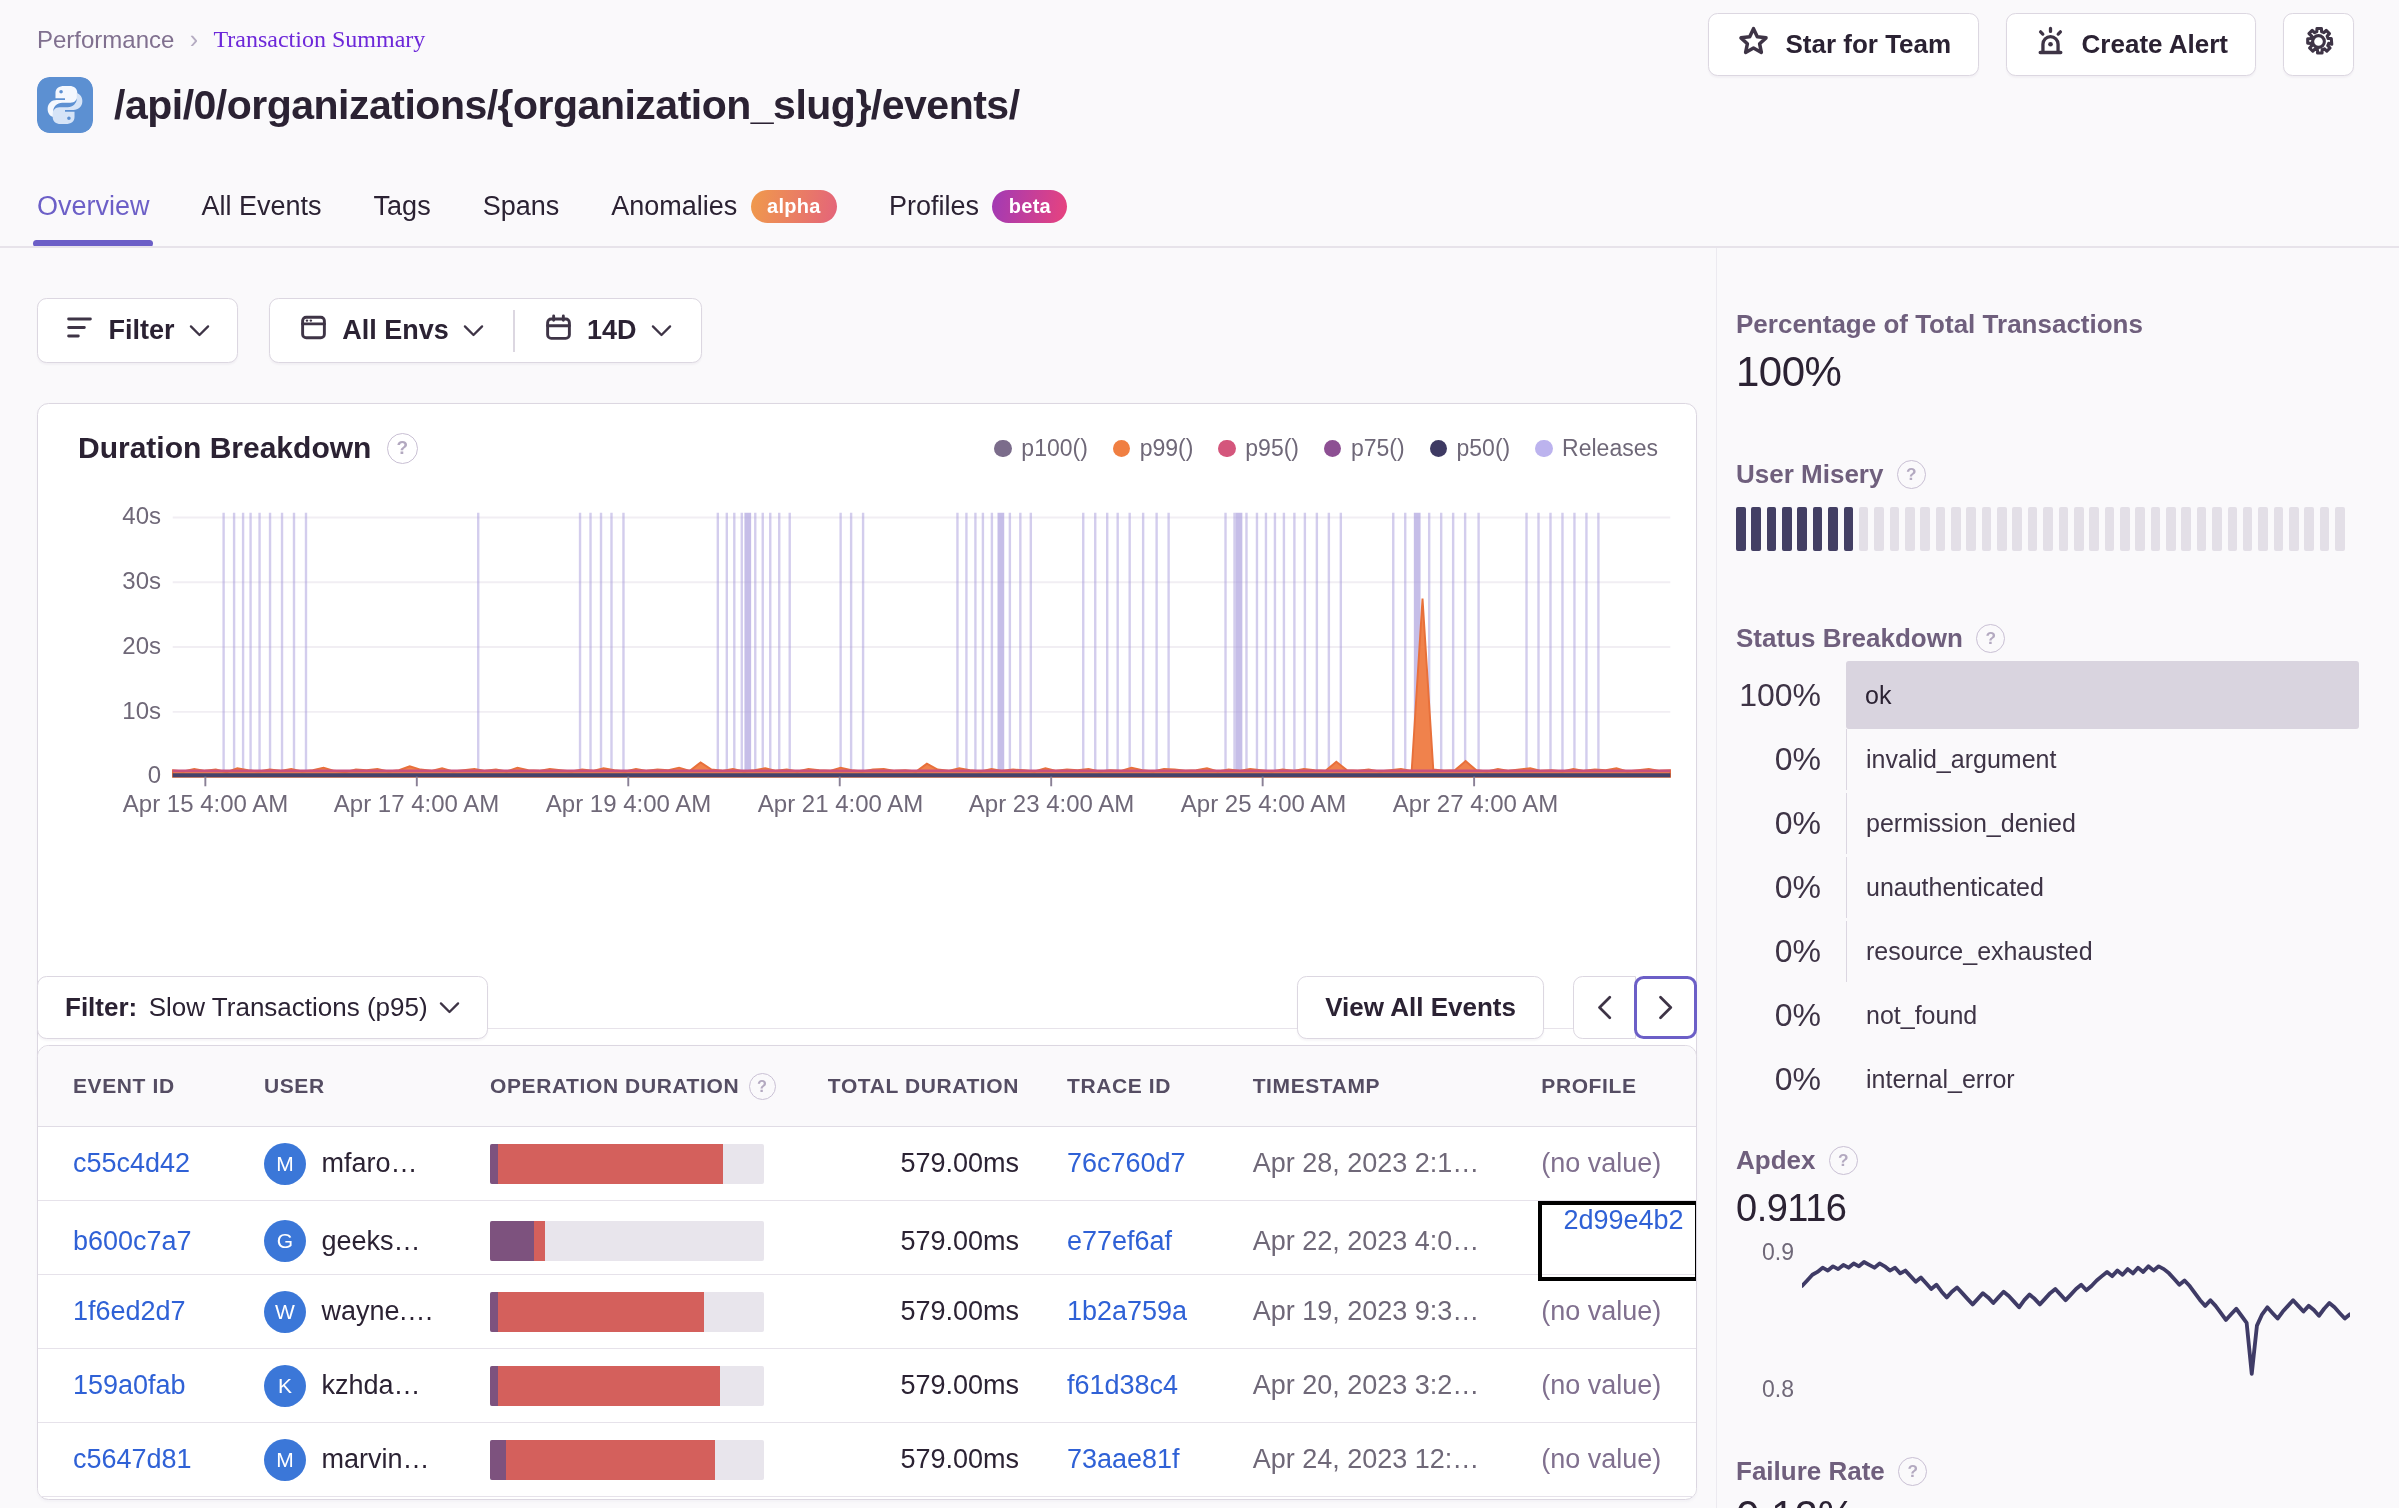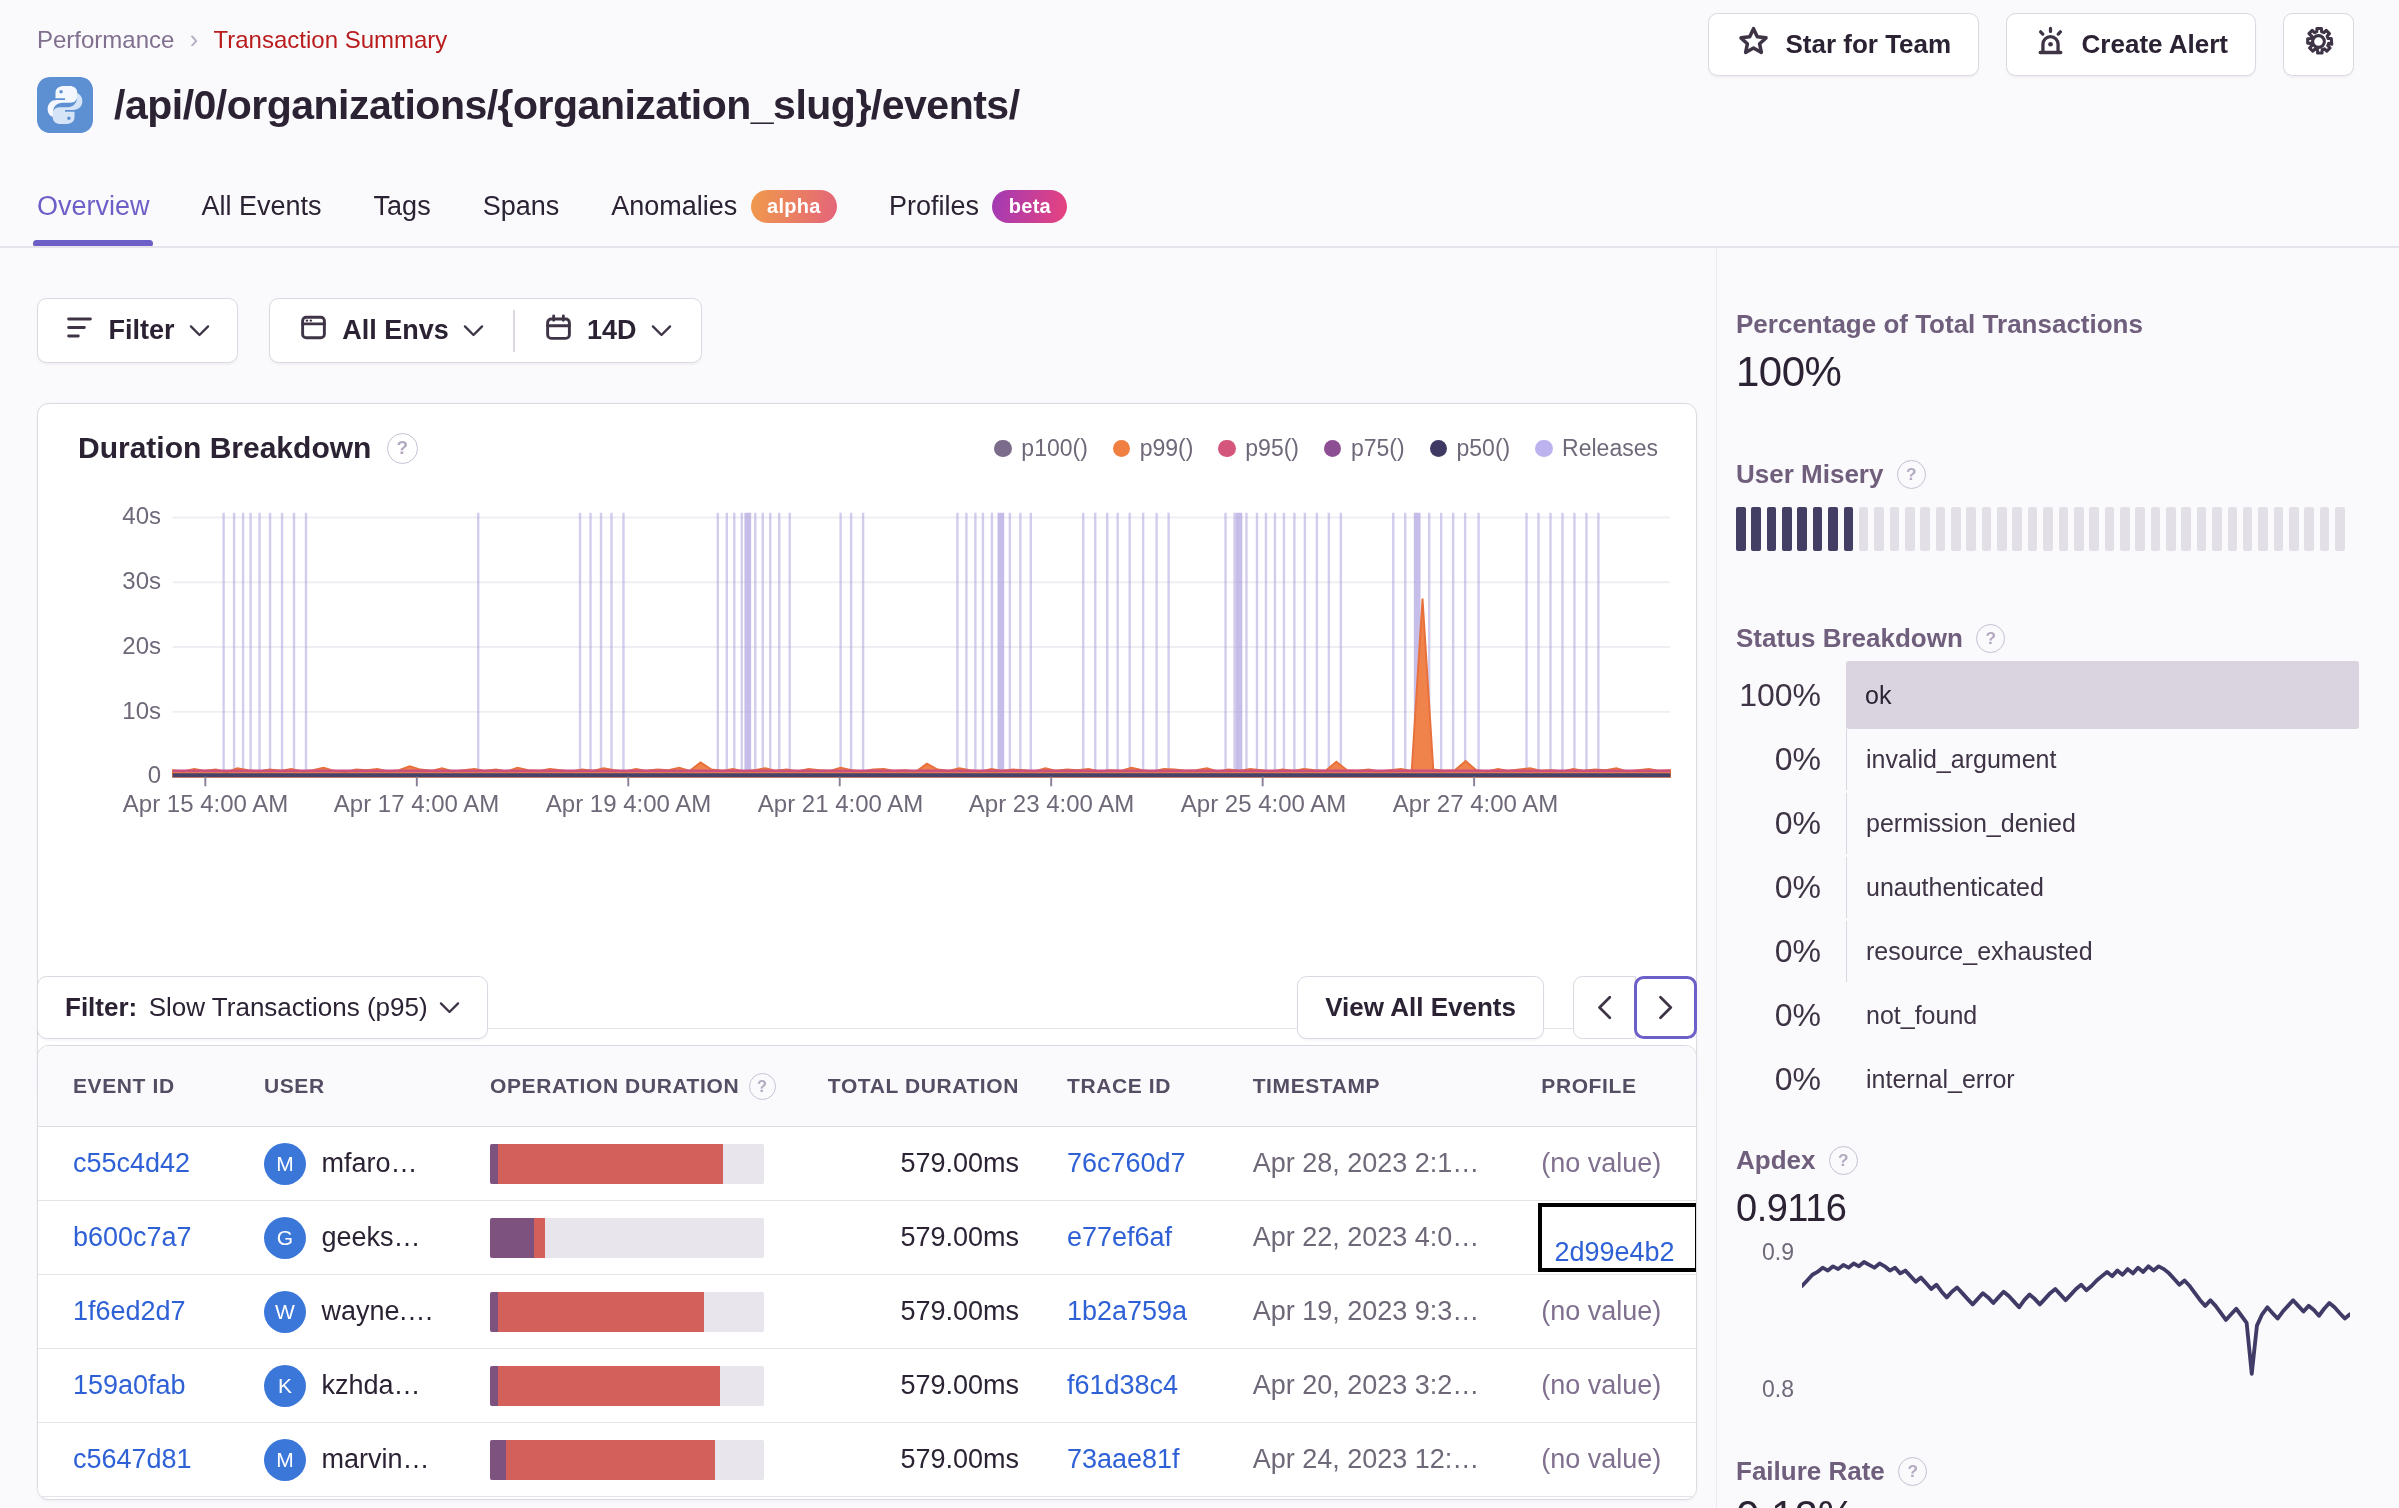--- a/index.html
+++ b/index.html
@@ -4,21 +4,21 @@
 <style>
   * { margin:0; padding:0; box-sizing:border-box; }
   html,body { width:2400px; height:1508px; overflow:hidden; }
   body { font-family:"Liberation Sans", sans-serif; background:#faf9fb; color:#2b2233; position:relative; }
   #root { position:absolute; inset:0; }
 
   
   .breadcrumb { position:absolute; left:37px; top:25px; font-size:24px; display:flex; gap:15.4px; align-items:center; }
   .breadcrumb .bc-perf { color:#80708f; cursor:pointer; }
   .breadcrumb .bc-sep { color:#b5acc2; font-size:25px; }
-  .breadcrumb .bc-cur { color:#b91c1c; }
+  .breadcrumb .bc-cur { color:#6d28d9;font-family:Liberation Serif, serif; }
 
   .top-actions { position:absolute; top:13.4px; right:46px; display:flex; gap:27px; }
   .btn { background:#fff; border:1.4px solid #dcd7e1; border-radius:9.6px; height:63px;
          display:inline-flex; align-items:center; gap:14.4px; padding:0 27px; font-size:26px;
          font-weight:bold; color:#2b2233; cursor:pointer; box-shadow:0 1.9px 1.9px rgba(45,0,85,0.04); }
   .btn.icon-only { width:71px; justify-content:center; padding:0; }
   .btn svg { flex:0 0 auto; }
 
   .title-row { position:absolute; left:37px; top:77px; display:flex; align-items:center; gap:21px; }
   .platform-icon { width:56px; height:56px; border-radius:12.5px; overflow:hidden; }
@@ -79,21 +79,21 @@
   .c1 { padding-left:35px; } .c4 { text-align:right; padding-right:19px; } .c5 { padding-left:29px; } .c6 { padding-left:7.7px; } .c7 { padding-left:17.3px; }
   .th-op { display:flex; align-items:center; gap:9.6px; }
   .th-op .help-icon { width:27px; height:27px; font-size:16.3px; }
   a.link { color:#2f61d6; text-decoration:none; cursor:pointer; }
   .user-cell { display:flex; align-items:center; gap:15.4px; }
   .avatar { width:42px; height:42px; border-radius:50%; background:#3b77d8; color:#fff; font-size:21px; display:flex; align-items:center; justify-content:center; }
   .op-track { width:274px; height:40px; background:#e8e5ec; border-radius:1.9px; display:flex; overflow:hidden; }
   .op-seg { height:100%; }
   .muted { color:#80708f; }
   .ts { color:#6f6878; }
-  .focus-box { border:4.8px solid #000; height:69px; width:161px; display:flex; align-items:flex-end; padding-left:13px; margin-left:-3.8px; }
+  .focus-box { border:4.8px solid #000; height:80px; width:161px; display:flex; align-items:flex-start; padding-left:22px; margin-left:-3.8px; }
 
   
   .side-h { position:absolute; left:1736px; font-size:26px; font-weight:bold; color:#6f5f7d; display:flex; align-items:center; gap:13.4px; }
   .side-h .help-icon { width:29px; height:29px; font-size:17.3px; }
   .big-val { position:absolute; left:1736px; font-size:42px; color:#2b2233; letter-spacing:-0.5px; }
   #misery-bar { position:absolute; left:1736px; top:507px; width:609px; height:44px; display:flex; justify-content:space-between; }
   #misery-bar .tick { width:9.6px; height:44px; border-radius:1.9px; }
   #status-rows { position:absolute; left:1736px; top:663px; width:623px; }
   .status-row { display:flex; align-items:center; height:64px; }
   .status-pct { width:85px; text-align:right; font-size:32px; color:#3e3446; flex:0 0 auto; }

